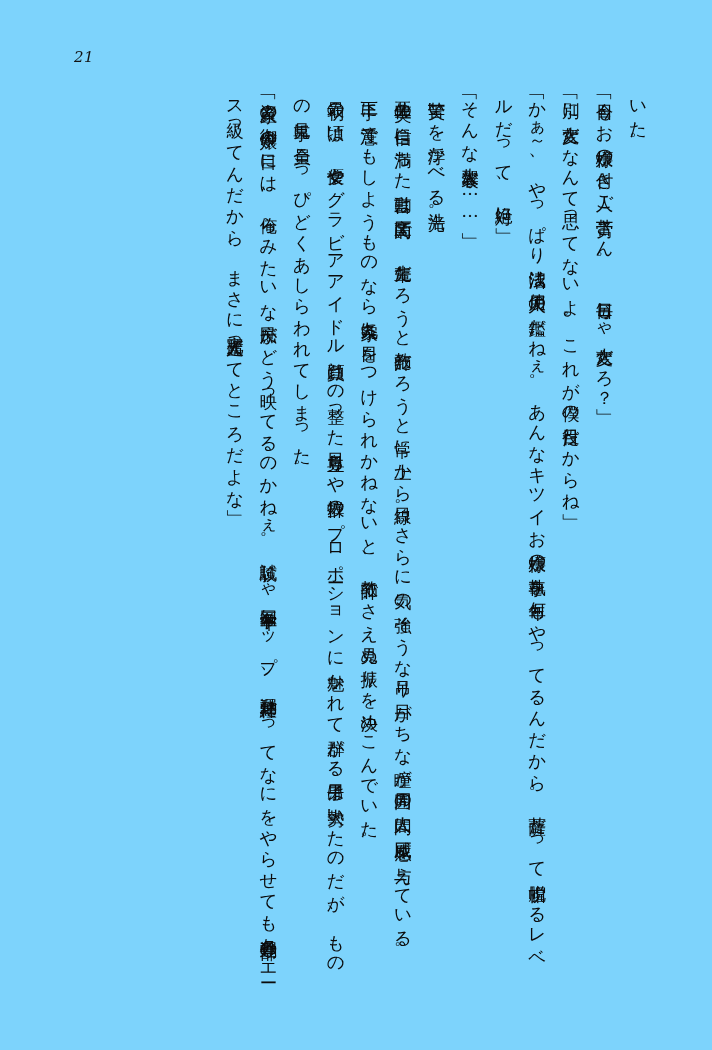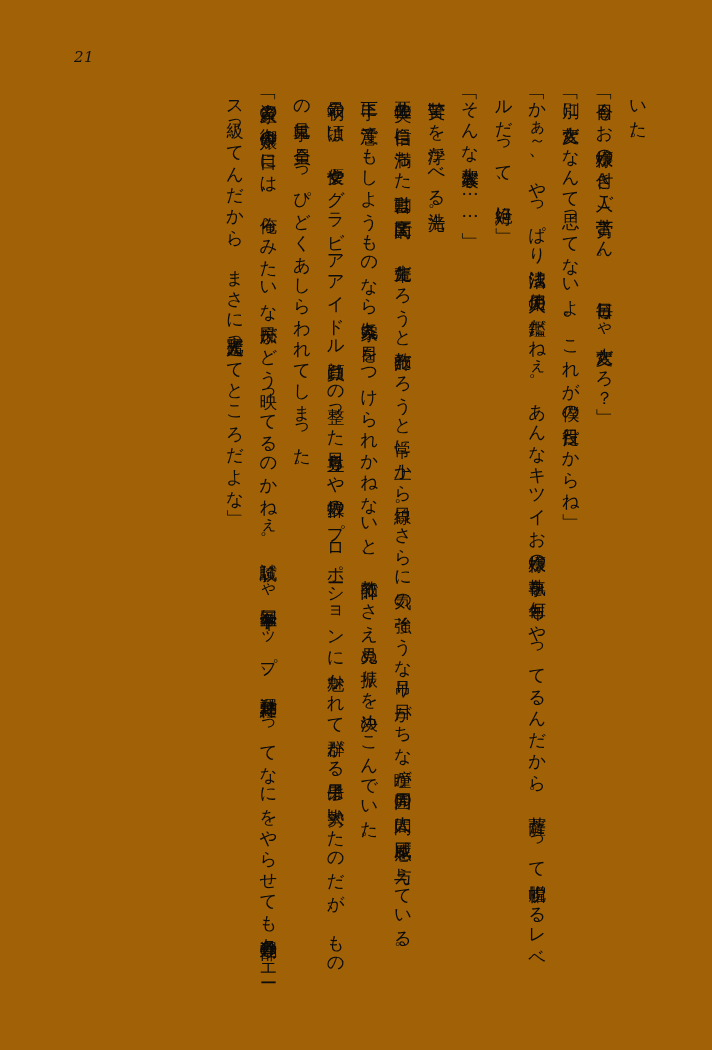--- a/index.html
+++ b/index.html
@@ -11,21 +11,21 @@
     width: 712px;
     height: 1050px;
     font-family: "DejaVu Serif", "Liberation Serif", serif;
     color: #000;
     overflow: hidden;
   }
   .page {
     position: relative;
     width: 712px;
     height: 1050px;
-    background: #a16207;
+    background: #7dd3fc;
     box-sizing: border-box;
   }
   .page-number {
     position: absolute;
     top: 48px;
     left: 74px;
     font-size: 15px;
     font-family: "DejaVu Serif", "Liberation Serif", serif;
     font-style: italic;
     color: #111;

